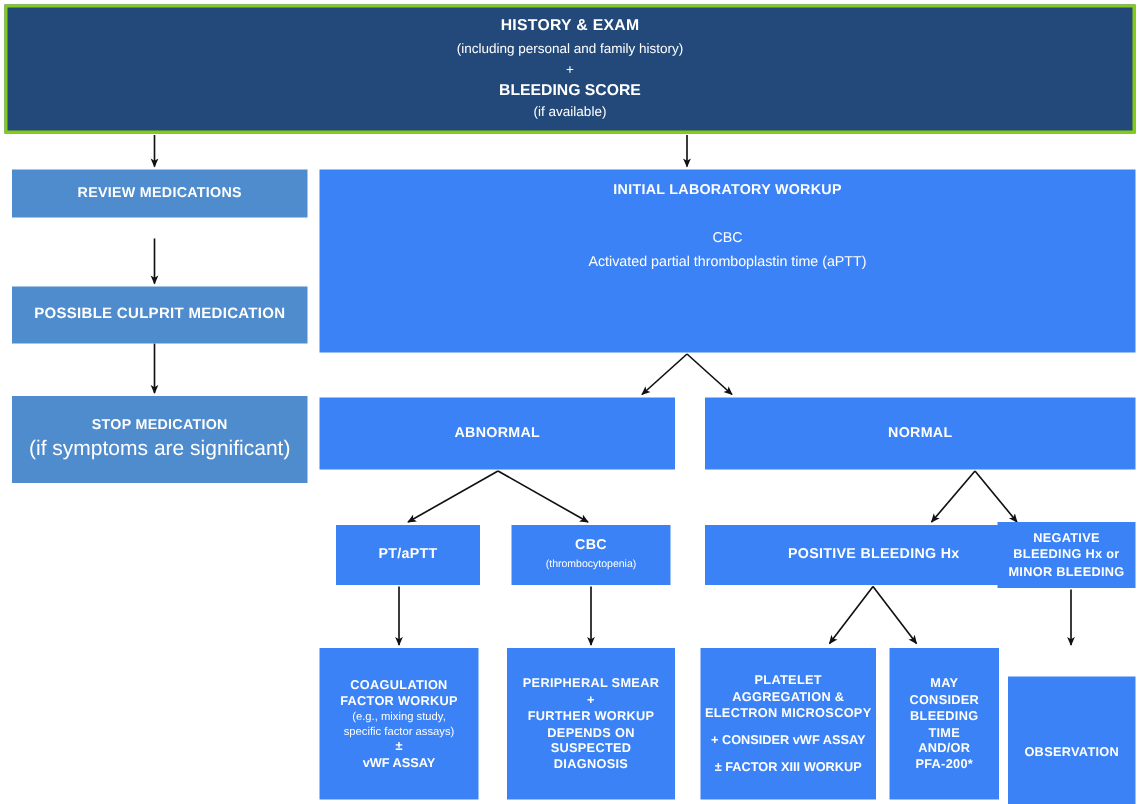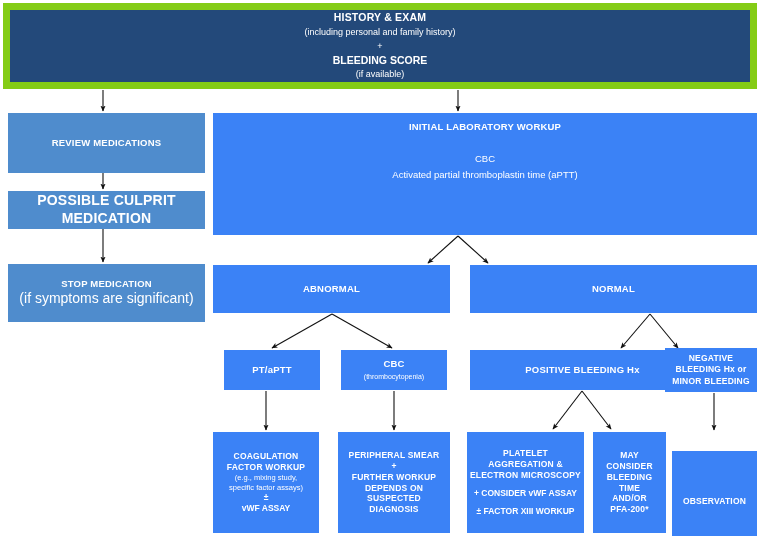--- a/index.html
+++ b/index.html
@@ -18,40 +18,40 @@
     box-sizing:border-box;
     color:#ffffff;
     display:flex;
     flex-direction:column;
     align-items:center;
     justify-content:center;
     text-align:center;
     line-height:1.28;
     overflow:hidden;
   }
-  .box.navy{background:#23497a;border:7px solid #84cc16;}
+  .box.navy{background:#23497a;border:2px solid #84cc16;}
   .box.lightblue{background:#4f8ccd;}
   .box.blue{background:#3b82f6;}
 
   .ttl{font-weight:bold;letter-spacing:.2px;}
   .sub{font-weight:normal;}
 
   
   #b-header{left:3px;top:3px;width:754px;height:86px;}
   #b-header .ttl{font-size:10.5px;}
   #b-header .sub{font-size:9px;margin-top:2px;}
   #b-header .plus{font-size:9px;margin:3px 0 1px;}
   #b-header .ttl2{font-weight:bold;font-size:10.5px;}
   #b-header .sub2{font-size:9px;margin-top:2px;}
 
   
-  #b-review{left:8px;top:113px;width:197px;height:60px;}
+  #b-review{left:8px;top:113px;width:197px;height:32px;}
   #b-review .ttl{font-size:9.5px;}
   #b-culprit{left:8px;top:191px;width:197px;height:38px;}
-  #b-culprit .ttl{font-size:14px;}
+  #b-culprit .ttl{font-size:10px;}
   #b-stop{left:8px;top:264px;width:197px;height:58px;}
   #b-stop .ttl{font-size:9.5px;}
   #b-stop .sub{font-size:14px;margin-top:0;}
 
   
   #b-lab{left:213px;top:113px;width:544px;height:122px;padding-top:8px;justify-content:flex-start;}
   #b-lab .ttl{font-size:9.5px;}
   #b-lab .lines{margin-top:18px;font-size:9.5px;line-height:1.62;font-weight:normal;}
 
   

